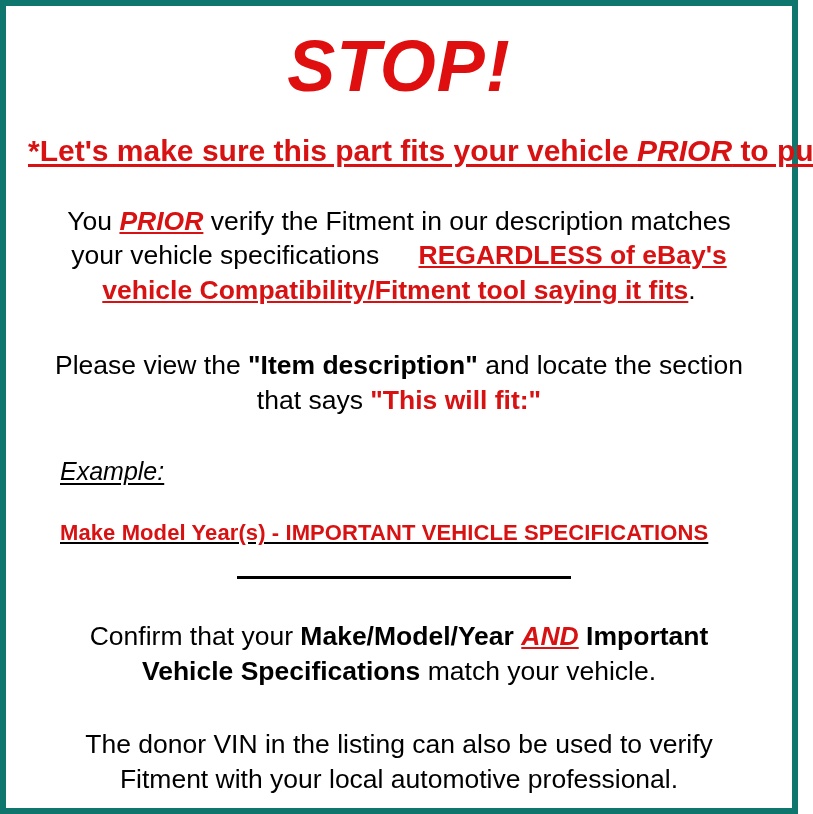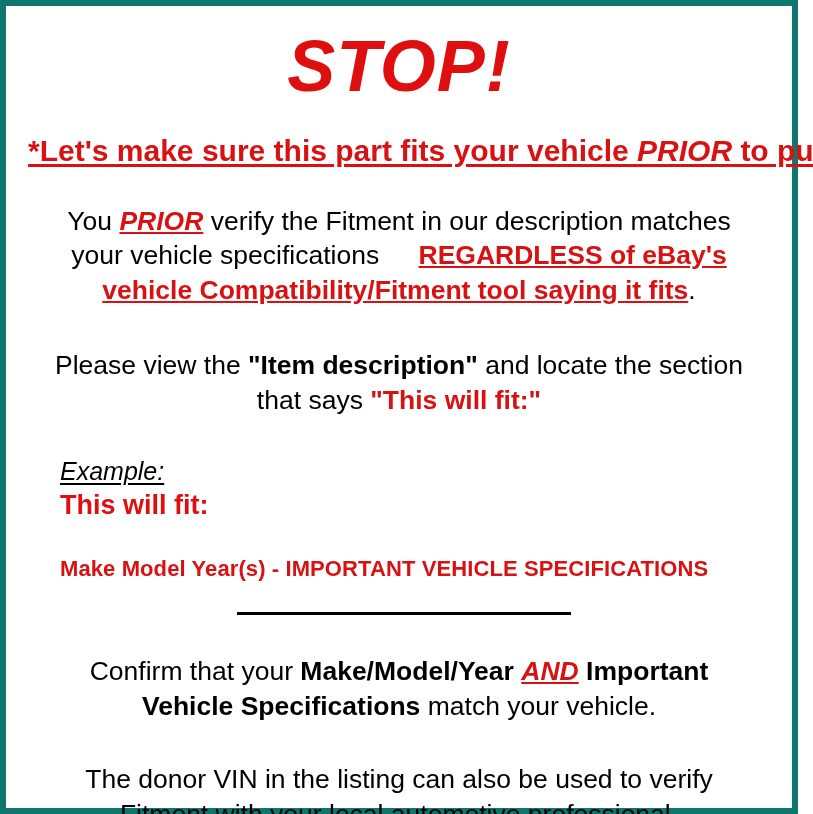--- a/index.html
+++ b/index.html
@@ -86,20 +86,21 @@
   .red-bold {
     color: #d81212;
     font-weight: bold;
   }
   .blk-bold { font-weight: bold; color: #000000; }
 
   .example-block {
     margin-top: 38px;
     text-align: left;
     padding-left: 32px;
+    text-decoration: underline;
   }
   .example-label {
     font-size: 25px;
     line-height: 1.2;
     font-style: italic;
     color: #000000;
     text-decoration: underline;
     text-underline-offset: 3px;
     display: inline-block;
   }
@@ -151,21 +152,20 @@
     </p>
 
     <p class="para para-viewdesc">
       <span>Please view the </span><span class="blk-bold">"Item description"</span><span> and locate the section that says </span><span class="red-bold">"This will fit:"</span>
     </p>
 
     <div class="example-block">
       <div>
         <span class="example-label">Example:</span>
       </div>
-      <div class="example-fit">This will fit:</div>
       <div class="example-spec">Make Model Year(s) - IMPORTANT VEHICLE SPECIFICATIONS</div>
     </div>
 
     <div class="divider-wrap">
       <div class="divider-line"></div>
     </div>
 
     <p class="para para-confirm">
       <span>Confirm that your </span><span class="blk-bold">Make/Model/Year</span><span>&nbsp;</span><span class="red-ul-bold-ital">AND</span><span>&nbsp;</span><span class="blk-bold">Important Vehicle Specifications</span><span> match your vehicle.</span>
     </p>

